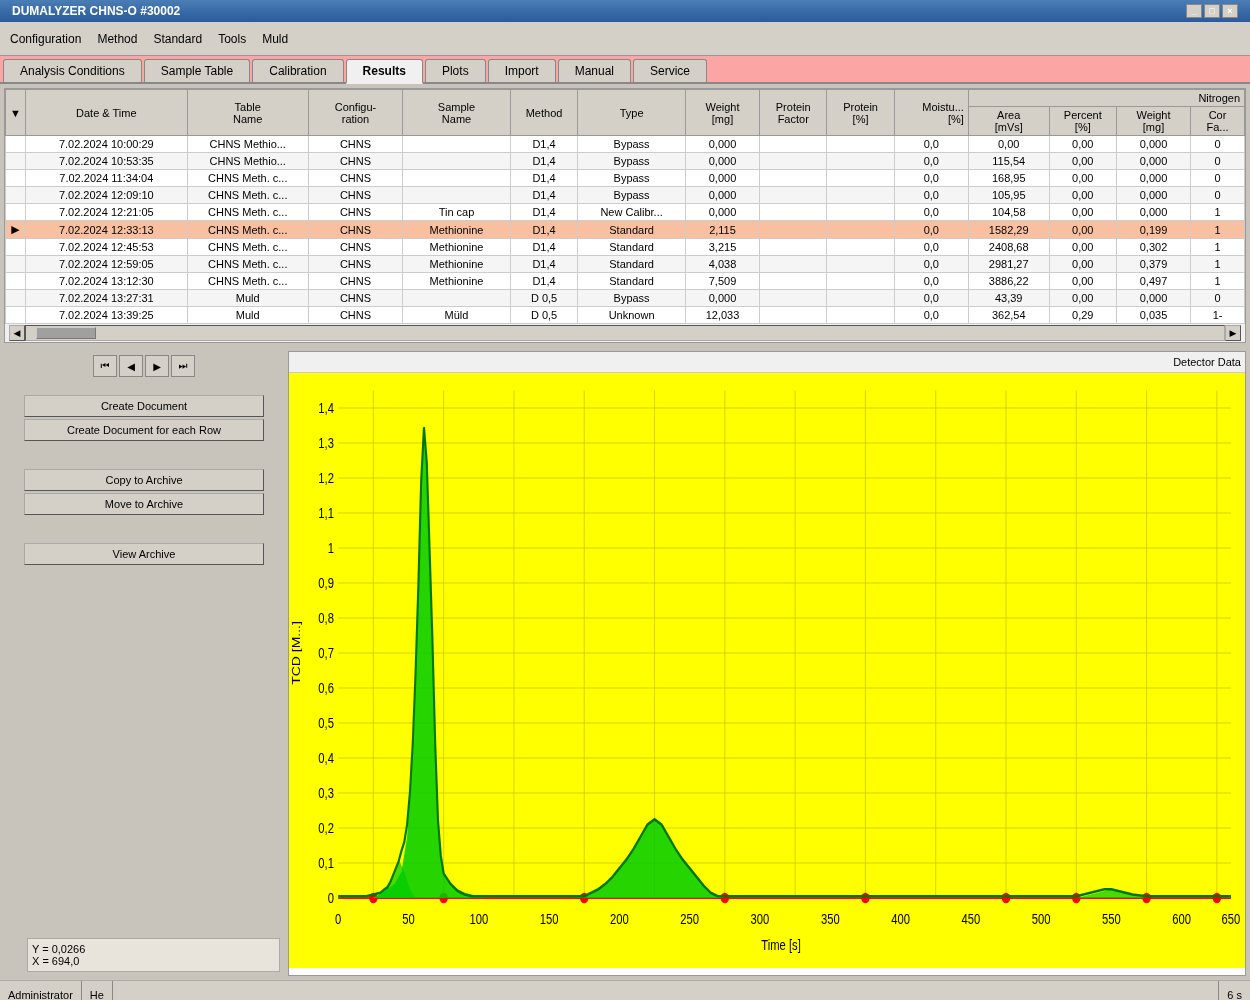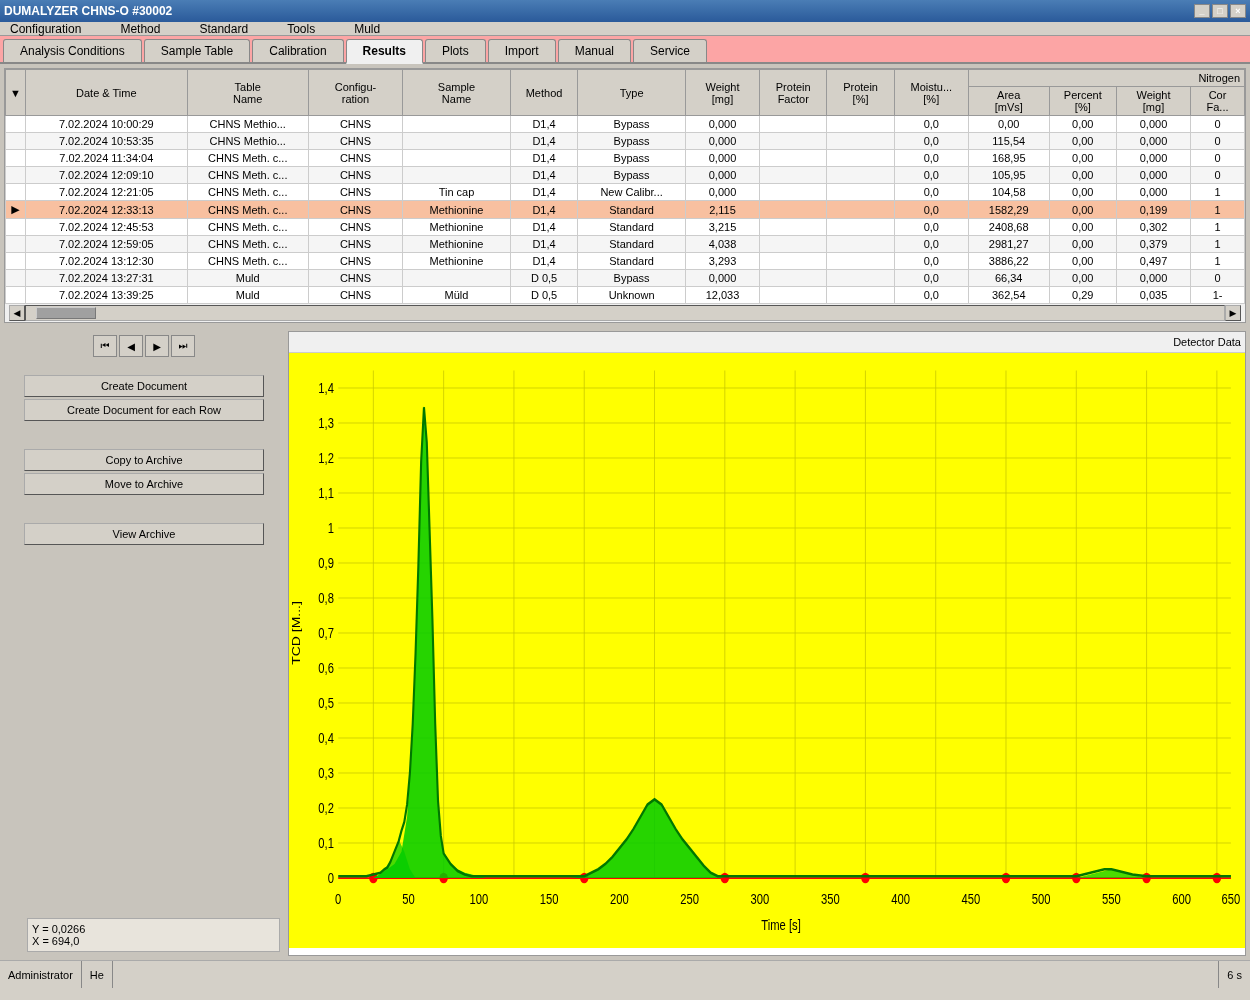--- a/index.html
+++ b/index.html
@@ -1,24 +1,24 @@
 <!DOCTYPE html>
 <html><head>
   <meta charset="utf-8">
   <style>
     * { box-sizing: border-box; margin: 0; padding: 0; }
     body { font-family: 'Segoe UI', Tahoma, Geneva, Verdana, sans-serif; font-size: 11px; background: #d4d0c8; color: #000; width: 1250px; height: 1000px; overflow: hidden; }
     
     
-    .title-bar { background: linear-gradient(to bottom, #4a7db5, #2a5a9a); color: white; height: 22px; display: flex; align-items: center; justify-content: space-between; padding: 0 4px; font-size: 12px; font-weight: bold; gap: 24px; }
+    .title-bar { background: linear-gradient(to bottom, #4a7db5, #2a5a9a); color: white; height: 22px; display: flex; align-items: center; justify-content: space-between; padding: 0 12px; font-size: 12px; font-weight: bold; gap: 24px; }
     .title-bar-controls { display: flex; gap: 2px; }
     .title-btn { width: 16px; height: 14px; background: #d4d0c8; border: 1px solid #888; font-size: 9px; cursor: pointer; display: flex; align-items: center; justify-content: center; }
     
     
-    .menu-bar { background: #d4d0c8; height: 14px; display: flex; align-items: center; padding: 0 2px; border-bottom: 1px solid #999; gap: 23px; }
+    .menu-bar { background: #d4d0c8; height: 34px; display: flex; align-items: center; padding: 0 2px; border-bottom: 1px solid #999; }
     .menu-item { padding: 2px 8px; cursor: pointer; font-size: 12px; }
     
     
     .tab-bar { background: #fca5a5; display: flex; padding: 3px 3px 0; border-bottom: 2px solid #888; }
     .tab { padding: 4px 16px; border: 1px solid #888; border-bottom: none; background: #d4d0c8; cursor: pointer; font-size: 12px; margin-right: 2px; border-radius: 3px 3px 0 0; }
     .tab.active { background: #f0f0f0; font-weight: bold; border-bottom: 2px solid #f0f0f0; margin-bottom: -2px; z-index: 1; }
     
     
     .main { background: #c8c4bc; height: calc(1000px - 22px - 22px - 32px - 28px); display: flex; flex-direction: column; }
     
@@ -112,21 +112,21 @@
             <th rowspan="2" style="width:20px;">▼</th>
             <th rowspan="2" style="min-width:120px;">Date &amp; Time</th>
             <th rowspan="2" style="min-width:90px;">Table<br>Name</th>
             <th rowspan="2" style="min-width:70px;">Configu-<br>ration</th>
             <th rowspan="2" style="min-width:80px;">Sample<br>Name</th>
             <th rowspan="2" style="min-width:50px;">Method</th>
             <th rowspan="2" style="min-width:80px;">Type</th>
             <th rowspan="2" style="min-width:55px;">Weight<br>[mg]</th>
             <th rowspan="2" style="min-width:50px;">Protein<br>Factor</th>
             <th rowspan="2" style="min-width:50px;">Protein<br>[%]</th>
-            <th rowspan="2" style="min-width:55px;">Moistu...<br>[%]</th>
+            <th rowspan="2" style="min-width:55px;text-align:right;">Moistu...<br>[%]</th>
             <th colspan="4" style="text-align:right; ">Nitrogen</th>
           </tr>
           <tr class="table-header-row">
             <th style="min-width:60px;">Area<br>[mVs]</th>
             <th style="min-width:50px;">Percent<br>[%]</th>
             <th style="min-width:55px;">Weight<br>[mg]</th>
             <th style="min-width:40px;">Cor<br>Fa...</th>
           </tr>
         </thead>
         <tbody id="table-body">
@@ -267,42 +267,42 @@
       <td>1</td>
     </tr>
             <tr>
       <td style="width:16px;"></td>
       <td>7.02.2024 13:12:30</td>
       <td>CHNS Meth. c...</td>
       <td>CHNS</td>
       <td>Methionine</td>
       <td>D1,4</td>
       <td>Standard</td>
-      <td>3,293</td>
+      <td>7,509</td>
       <td></td>
       <td></td>
       <td>0,0</td>
       <td>3886,22</td>
       <td>0,00</td>
       <td>0,497</td>
       <td>1</td>
     </tr>
             <tr>
       <td style="width:16px;"></td>
       <td>7.02.2024 13:27:31</td>
       <td>Muld</td>
       <td>CHNS</td>
       <td></td>
       <td>D 0,5</td>
       <td>Bypass</td>
       <td>0,000</td>
       <td></td>
       <td></td>
       <td>0,0</td>
-      <td>66,34</td>
+      <td>43,39</td>
       <td>0,00</td>
       <td>0,000</td>
       <td>0</td>
     </tr>
             <tr>
       <td style="width:16px;"></td>
       <td>7.02.2024 13:39:25</td>
       <td>Muld</td>
       <td>CHNS</td>
       <td>Müld</td>

